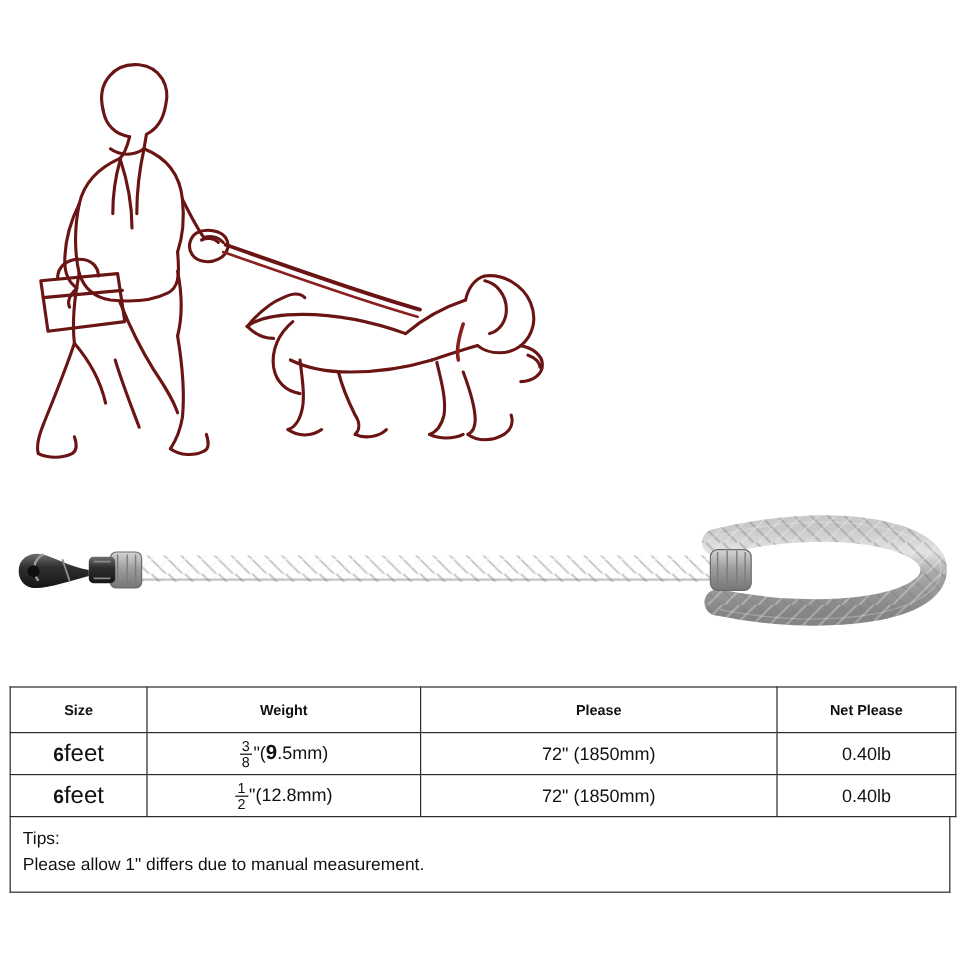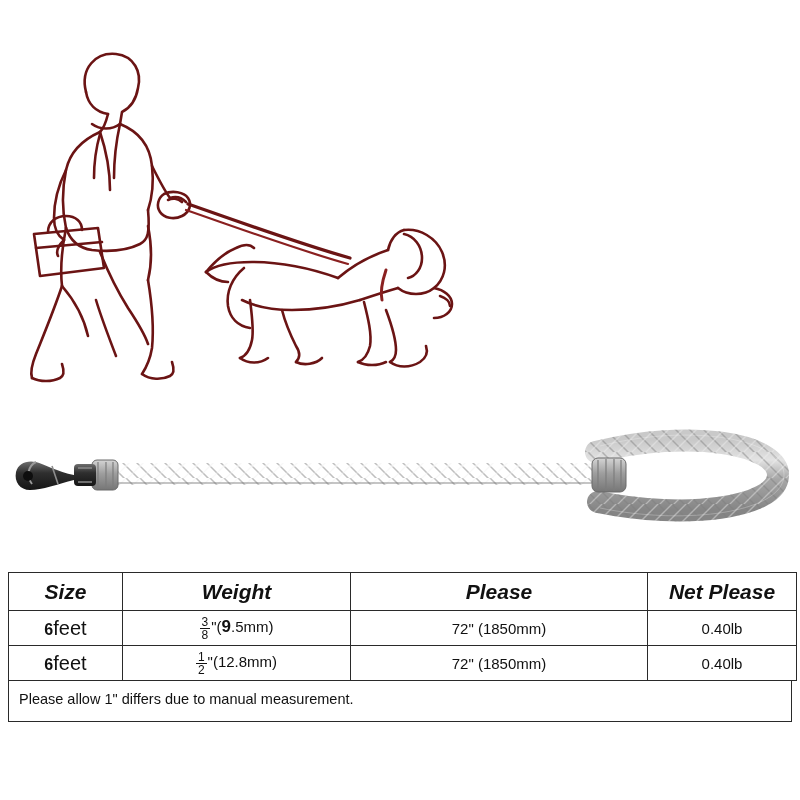--- a/index.html
+++ b/index.html
@@ -53,23 +53,22 @@
   table.spec td, table.spec th {
     border: 1px solid #2a2a2a;
     text-align: center;
     padding: 0;
     height: 34px;
     font-weight: normal;
     color: #111;
   }
   table.spec thead th {
     font-weight: bold;
-    font-size: 21px;
+    font-size: 12px;
     height: 37px;
-    font-style: italic;
   }
   .col-size   { width: 113px; }
   .col-thick  { width: 227px; }
   .col-length { width: 296px; }
   .col-weight { width: 148px; }
 
   .size-cell b {
     font-weight: bold;
     font-size: 16px;
   }
@@ -290,15 +289,16 @@
             <span class="den">2</span>
           </span><span>"</span><span>(</span><span class="thick-val-bold"></span><span>12.8mm)</span>
         </td>
         <td>72" (1850mm)</td>
         <td>0.40lb</td>
       </tr>
     </tbody>
   </table>
 
   <div class="tips-box">
+    <span class="tips-line">Tips:</span>
     <span class="tips-line">Please allow 1" differs due to manual measurement.</span>
   </div>
 </div>
 
 </body></html>

